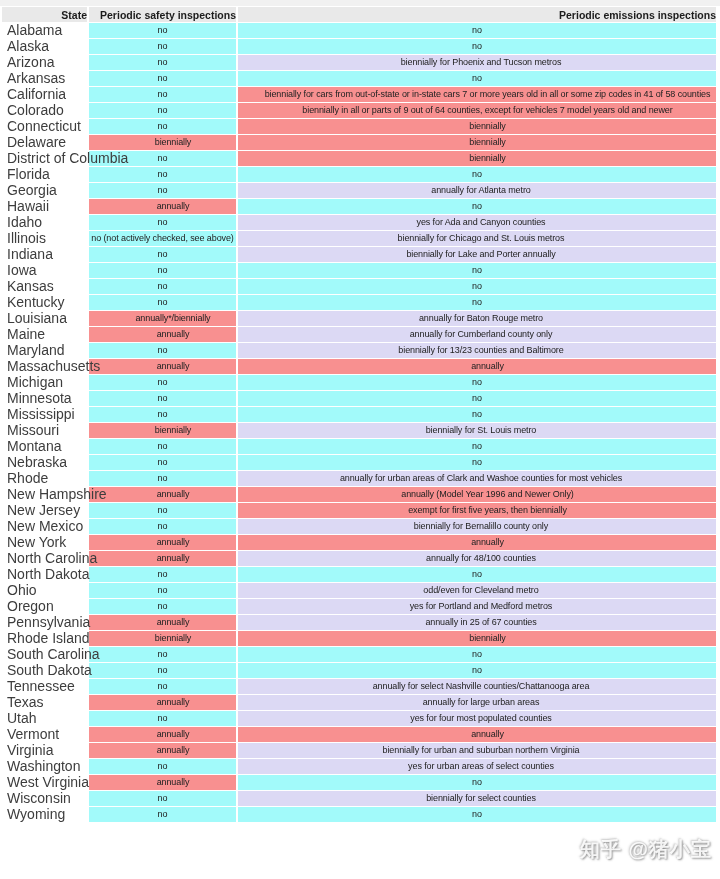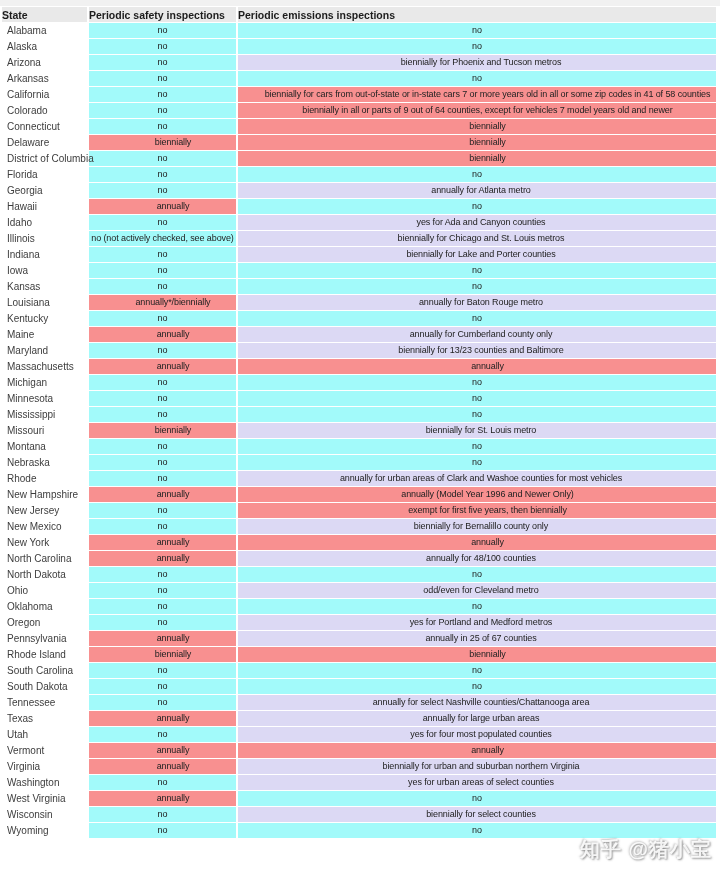--- a/index.html
+++ b/index.html
@@ -27,35 +27,35 @@
   col.c1 { width: 85px; }
   col.c2 { width: 147px; }
   col.c3 { width: 478px; }
   th {
     background: var(--c-header, #e9e9e9);
     color: #1c1c1c;
     font-size: 10.5px;
     font-weight: 700;
     height: 15px;
     padding: 0;
-    text-align: left;
+    text-align: right;
     white-space: nowrap;
     overflow: visible;
   }
   td {
     height: 15px;
     padding: 0;
     vertical-align: middle;
     white-space: nowrap;
     line-height: 15px;
   }
   td.state {
     text-align: left;
     padding-left: 5px;
-    font-size: 10px;
+    font-size: 14px;
     color: #3d3d3d;
     background: #ffffff;
     margin-left: 44px;
   }
   td.val {
     text-align: center;
     font-size: 9px;
     letter-spacing: -0.1px;
     color: #222222;
   }
@@ -159,43 +159,43 @@
         <td class="val c-partial">yes for Ada and Canyon counties</td>
       </tr>
       <tr>
         <td class="state">Illinois</td>
         <td class="val c-no">no (not actively checked, see above)</td>
         <td class="val c-partial">biennially for Chicago and St. Louis metros</td>
       </tr>
       <tr>
         <td class="state">Indiana</td>
         <td class="val c-no">no</td>
-        <td class="val c-partial">biennially for Lake and Porter counties</td>
+        <td class="val c-partial">biennially for Lake and Porter annually</td>
       </tr>
       <tr>
         <td class="state">Iowa</td>
         <td class="val c-no">no</td>
         <td class="val c-no">no</td>
       </tr>
       <tr>
         <td class="state">Kansas</td>
+        <td class="val c-no">no</td>
+        <td class="val c-no">no</td>
+      </tr>
+      <tr>
+        <td class="state">Kentucky</td>
         <td class="val c-no">no</td>
         <td class="val c-no">no</td>
       </tr>
       <tr>
         <td class="state">Louisiana</td>
         <td class="val c-req">annually*/biennially</td>
         <td class="val c-partial">annually for Baton Rouge metro</td>
       </tr>
       <tr>
-        <td class="state">Kentucky</td>
-        <td class="val c-no">no</td>
-        <td class="val c-no">no</td>
-      </tr>
-      <tr>
         <td class="state">Maine</td>
         <td class="val c-req">annually</td>
         <td class="val c-partial">annually for Cumberland county only</td>
       </tr>
       <tr>
         <td class="state">Maryland</td>
         <td class="val c-no">no</td>
         <td class="val c-partial">biennially for 13/23 counties and Baltimore</td>
       </tr>
       <tr>
@@ -265,25 +265,20 @@
       </tr>
       <tr>
         <td class="state">North Dakota</td>
         <td class="val c-no">no</td>
         <td class="val c-no">no</td>
       </tr>
       <tr>
         <td class="state">Ohio</td>
         <td class="val c-no">no</td>
         <td class="val c-partial">odd/even for Cleveland metro</td>
-      </tr>
-      <tr>
-        <td class="state">Oklahoma</td>
-        <td class="val c-no">no</td>
-        <td class="val c-no">no</td>
       </tr>
       <tr>
         <td class="state">Oregon</td>
         <td class="val c-no">no</td>
         <td class="val c-partial">yes for Portland and Medford metros</td>
       </tr>
       <tr>
         <td class="state">Pennsylvania</td>
         <td class="val c-req">annually</td>
         <td class="val c-partial">annually in 25 of 67 counties</td>

